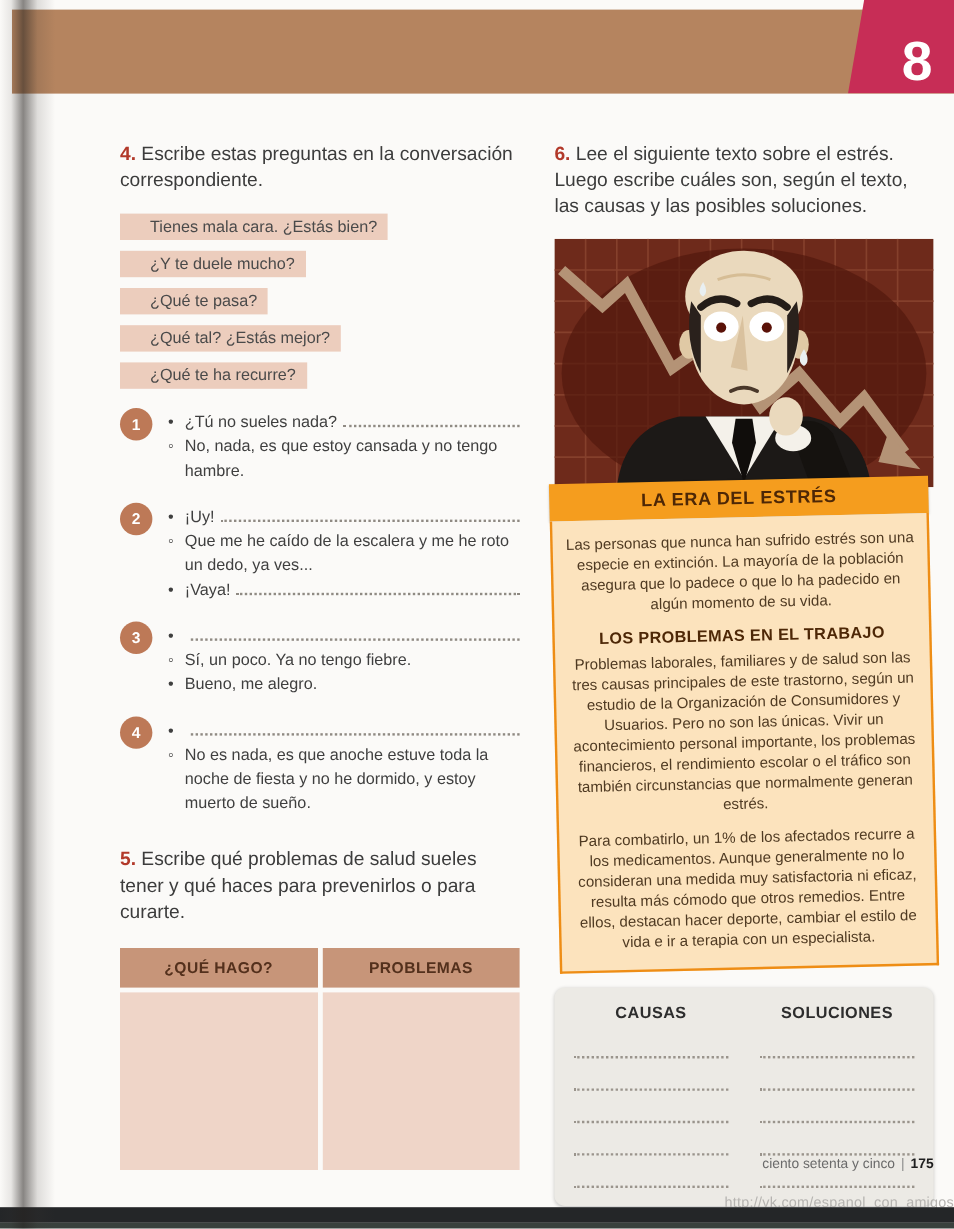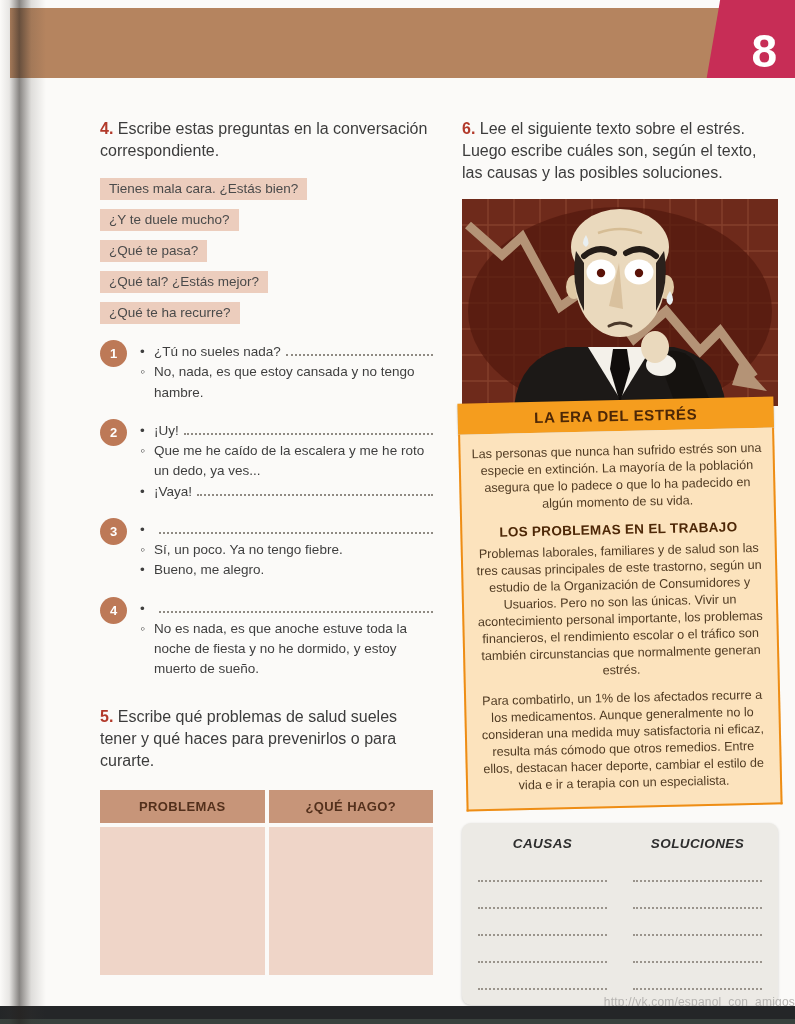--- a/index.html
+++ b/index.html
@@ -34,21 +34,21 @@
   
   .ex-head { font-size:16px; line-height:1.38; color:#3c3c3c; }
   .ex-num  { color:#b2392a; font-weight:bold; }
   .col-left  { position:absolute; left:100px; top:118px; width:333px; }
   .col-right { position:absolute; left:462px; top:118px; width:316px; }
 
   
   .chips { margin-top:16px; }
   .chip {
     display:table; background:#eccdbd; color:#4a4a4a;
-    font-size:13.5px; padding:3px 9px 4px 9px; margin-bottom:9px;
+    font-size:13.5px; padding:3px 9px 4px 25px; margin-bottom:9px;
   }
   .convs { margin-top:10px; }
   .conv { display:flex; margin-top:18px; }
   .conv-badge {
     flex:0 0 27px; width:27px; height:27px; border-radius:50%; background:#bd7957;
     color:#fff; font-size:13px; font-weight:bold;
     display:flex; align-items:center; justify-content:center; margin-right:13px; margin-top:-2px;
   }
   .conv-lines { flex:1; font-size:13.5px; line-height:1.5; color:#3f3f3f; }
   .dline { display:flex; align-items:baseline; }
@@ -82,21 +82,21 @@
   }
   .clip-body p { font-size:12.6px; line-height:1.36; color:#4f3a22; }
   .clip-body p + p { margin-top:10px; }
   .clip-sub { font-weight:bold; font-size:13.5px; color:#4d2706; margin:10px 0 6px 0; letter-spacing:.3px; }
 
   
   .card {
     margin-top:15px; background:#eceae5; border-radius:9px;
     box-shadow:0 1px 3px rgba(0,0,0,.18); padding:13px 16px 15px 16px;
   }
-  .card-heads { display:flex; gap:26px;font-style:italic; }
+  .card-heads { display:flex; gap:26px; }
   .card-heads div { flex:1; text-align:center; font-weight:bold; font-size:13.5px; color:#2d2d2d; letter-spacing:.4px; }
   .card-cols { display:flex; gap:26px; margin-top:4px; }
   .card-col { flex:1; }
   .blank-line { height:27px; border-bottom:2px dotted #9a948c; }
 
   
   .folio {
     position:absolute; left:462px; width:316px; top:964px; text-align:right;
     font-size:11.5px; color:#6a6a6a;
   }
@@ -197,22 +197,22 @@
         </div>
       </div>
 
     </div>
 
     <p class="ex-head ex5"><span class="ex-num">5.</span>
       <span>Escribe qué problemas de salud sueles tener y qué haces para prevenirlos o para curarte.</span></p>
 
     <div class="t5">
       <div class="t5-row">
+        <div class="t5-head">¿QUÉ HAGO?</div>
         <div class="t5-head">PROBLEMAS</div>
-        <div class="t5-head">¿QUÉ HAGO?</div>
       </div>
       <div class="t5-row">
         <div class="t5-cell"></div>
         <div class="t5-cell"></div>
       </div>
     </div>
 
   </div>
 
   <div class="col-right">
@@ -291,19 +291,20 @@
           <div class="blank-line"></div>
           <div class="blank-line"></div>
           <div class="blank-line"></div>
           <div class="blank-line"></div>
         </div>
       </div>
     </div>
 
   </div>
 
+  <div class="folio"><span>ciento setenta y cinco</span><span class="sep">|</span><span class="pnum">175</span></div>
 
   <div class="watermark">http://vk.com/espanol_con_amigos</div>
   <div class="bottom-bar"></div>
   <div class="bottom-edge"></div>
   <div class="gutter-shadow"></div>
 
 </div>
 
 </body></html>

